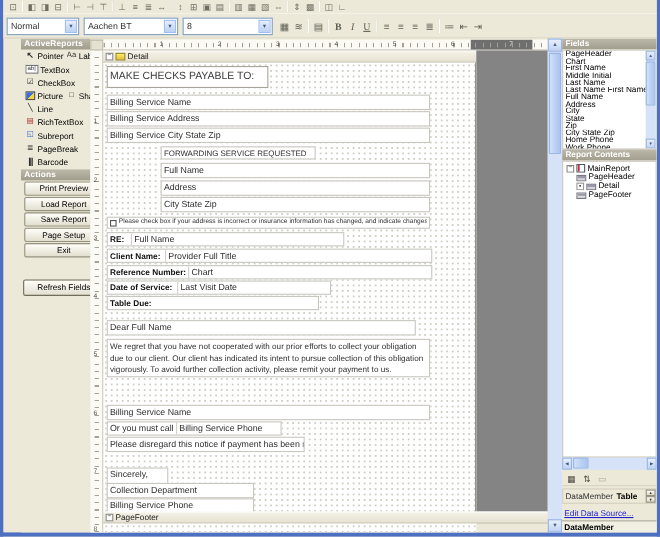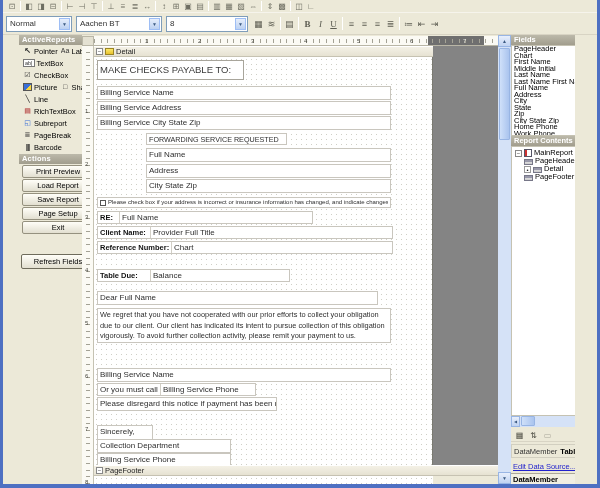--- a/index.html
+++ b/index.html
@@ -63,21 +63,21 @@
   .lrow{position:absolute;display:flex;align-items:flex-end;background:#fff;border:1px solid #c9c6be;overflow:hidden;cursor:default;}
   .clabel{font-size:7.5px;font-weight:bold;color:#111;line-height:11px;padding:0 2px;white-space:nowrap;}
   .clabel.plain{font-weight:normal;color:#2e2e2e;font-size:8px;}
   .cfield{font-size:8px;color:#2e2e2e;line-height:11px;border:1px solid #d2cfc6;border-top:none;border-bottom:none;border-right:none;padding:0 2px;flex:1;white-space:nowrap;overflow:hidden;}
   
   .sb{position:absolute;background:#d5e2f7;}
   .sbtn{position:absolute;background:linear-gradient(#e8effc,#c0d3f2);border:1px solid #98b5e4;color:#3c5a82;text-align:center;cursor:default;}
   .sthumb{position:absolute;background:linear-gradient(90deg,#cfe0f9,#aac4ee);border:1px solid #98b5e4;border-radius:1px;cursor:default;}
   #vscroll-main{left:495px;top:35px;width:13px;height:449px;}
   
-  #rpanel{position:absolute;left:508px;top:35px;width:64px;height:449px;background:#ece9d8;overflow:hidden;}
+  #rpanel{position:absolute;left:508px;top:35px;width:86px;height:449px;background:#ece9d8;overflow:hidden;}
   .rp-hdr{position:absolute;left:0;width:86px;height:10px;background:linear-gradient(#bcb9aa,#a19d8d);color:#fff;font-size:7.5px;font-weight:bold;line-height:10px;padding-left:3px;}
   #fields-list{position:absolute;left:0;top:10px;width:86px;height:91px;background:#fff;border:1px solid #c5c2b2;overflow:hidden;}
   .fitem{font-size:7.5px;line-height:6.5px;height:6.5px;color:#000;padding-left:2px;white-space:nowrap;overflow:hidden;cursor:default;}
   #tree{position:absolute;left:0;top:111px;width:86px;height:270px;background:#fff;border:1px solid #c5c2b2;overflow:hidden;padding-top:2px;}
   .titem{display:flex;align-items:flex-end;gap:2px;height:8px;font-size:7.5px;color:#000;white-space:nowrap;overflow:hidden;cursor:default;}
   .texp{width:7px;height:7px;border:1px solid #888;background:#fff;font-size:6px;line-height:5px;text-align:center;color:#333;flex:0 0 auto;}
   .tico-report{width:8px;height:8px;border:1px solid #556;background:#fff;box-shadow:inset 2px 0 #c33;flex:0 0 auto;}
   .tico-band{width:9px;height:6px;border:1px solid #778;background:linear-gradient(#eee,#ccc);box-shadow:inset 0 2px #99a;flex:0 0 auto;}
   .seldot{width:7px;height:7px;border:1px solid #999;background:#fff;font-size:6px;line-height:6px;text-align:center;color:#222;flex:0 0 auto;}
   #rp-hscroll{position:absolute;left:0;top:381px;width:86px;height:11px;background:#d5e2f7;}
@@ -293,23 +293,26 @@
           <span class="cfield" data-name="control-field">Full Name</span>
         </div>
         <div class="lrow" data-name="report-control-provider-full-title" style="left: 3px; top: 169px; width: 296px; height: 13px;">
           <span class="clabel" data-name="control-label" style="width: 52px;">Client Name:</span>
           <span class="cfield" data-name="control-field">Provider Full Title</span>
         </div>
         <div class="lrow" data-name="report-control-chart" style="left: 3px; top: 184px; width: 296px; height: 13px;">
           <span class="clabel" data-name="control-label" style="width: 73px;">Reference Number:</span>
           <span class="cfield" data-name="control-field">Chart</span>
         </div>
+        <div class="lrow" data-name="report-control-last-visit-date" style="left: 3px; top: 198px; width: 204px; height: 13px;">
+          <span class="clabel" data-name="control-label" style="width: 63px;">Date of Service:</span>
+          <span class="cfield" data-name="control-field">Last Visit Date</span>
+        </div>
         <div class="lrow" data-name="report-control-balance" style="left: 3px; top: 212px; width: 193px; height: 13px;">
           <span class="clabel" data-name="control-label" style="width: 52px;">Table Due:</span>
-          <span class="cfield" data-name="control-field">Balance</span>
         </div>
         <div class="ctl" data-name="report-control-dear-full-name" style="left: 3px; top: 234px; width: 281px; height: 14px;">Dear  Full Name</div>
         <div class="ctl para" data-name="report-control-we-regret-that-you-have-not-" style="left: 3px; top: 251px; width: 294px; height: 35px;">We regret that you have not cooperated with our prior efforts to collect your obligation due to our client. Our client has indicated its intent to pursue collection of this obligation vigorously. To avoid further collection activity, please remit your payment to us.</div>
         <div class="ctl" data-name="report-control-billing-service-name" style="left: 3px; top: 311px; width: 294px; height: 14px;">Billing Service Name</div>
         <div class="lrow" data-name="report-control-billing-service-phone" style="left: 3px; top: 326px; width: 159px; height: 13px;">
           <span class="clabel plain" data-name="control-label" style="width: 62px;">Or you must call</span>
           <span class="cfield" data-name="control-field">Billing Service Phone</span>
         </div>
         <div class="ctl" data-name="report-control-please-disregard-this-notice" style="left: 3px; top: 340px; width: 180px; height: 14px;">Please disregard this notice if payment has been made.</div>
         <div class="ctl" data-name="report-control-sincerely" style="left: 3px; top: 368px; width: 56px; height: 32px;">Sincerely,</div>

